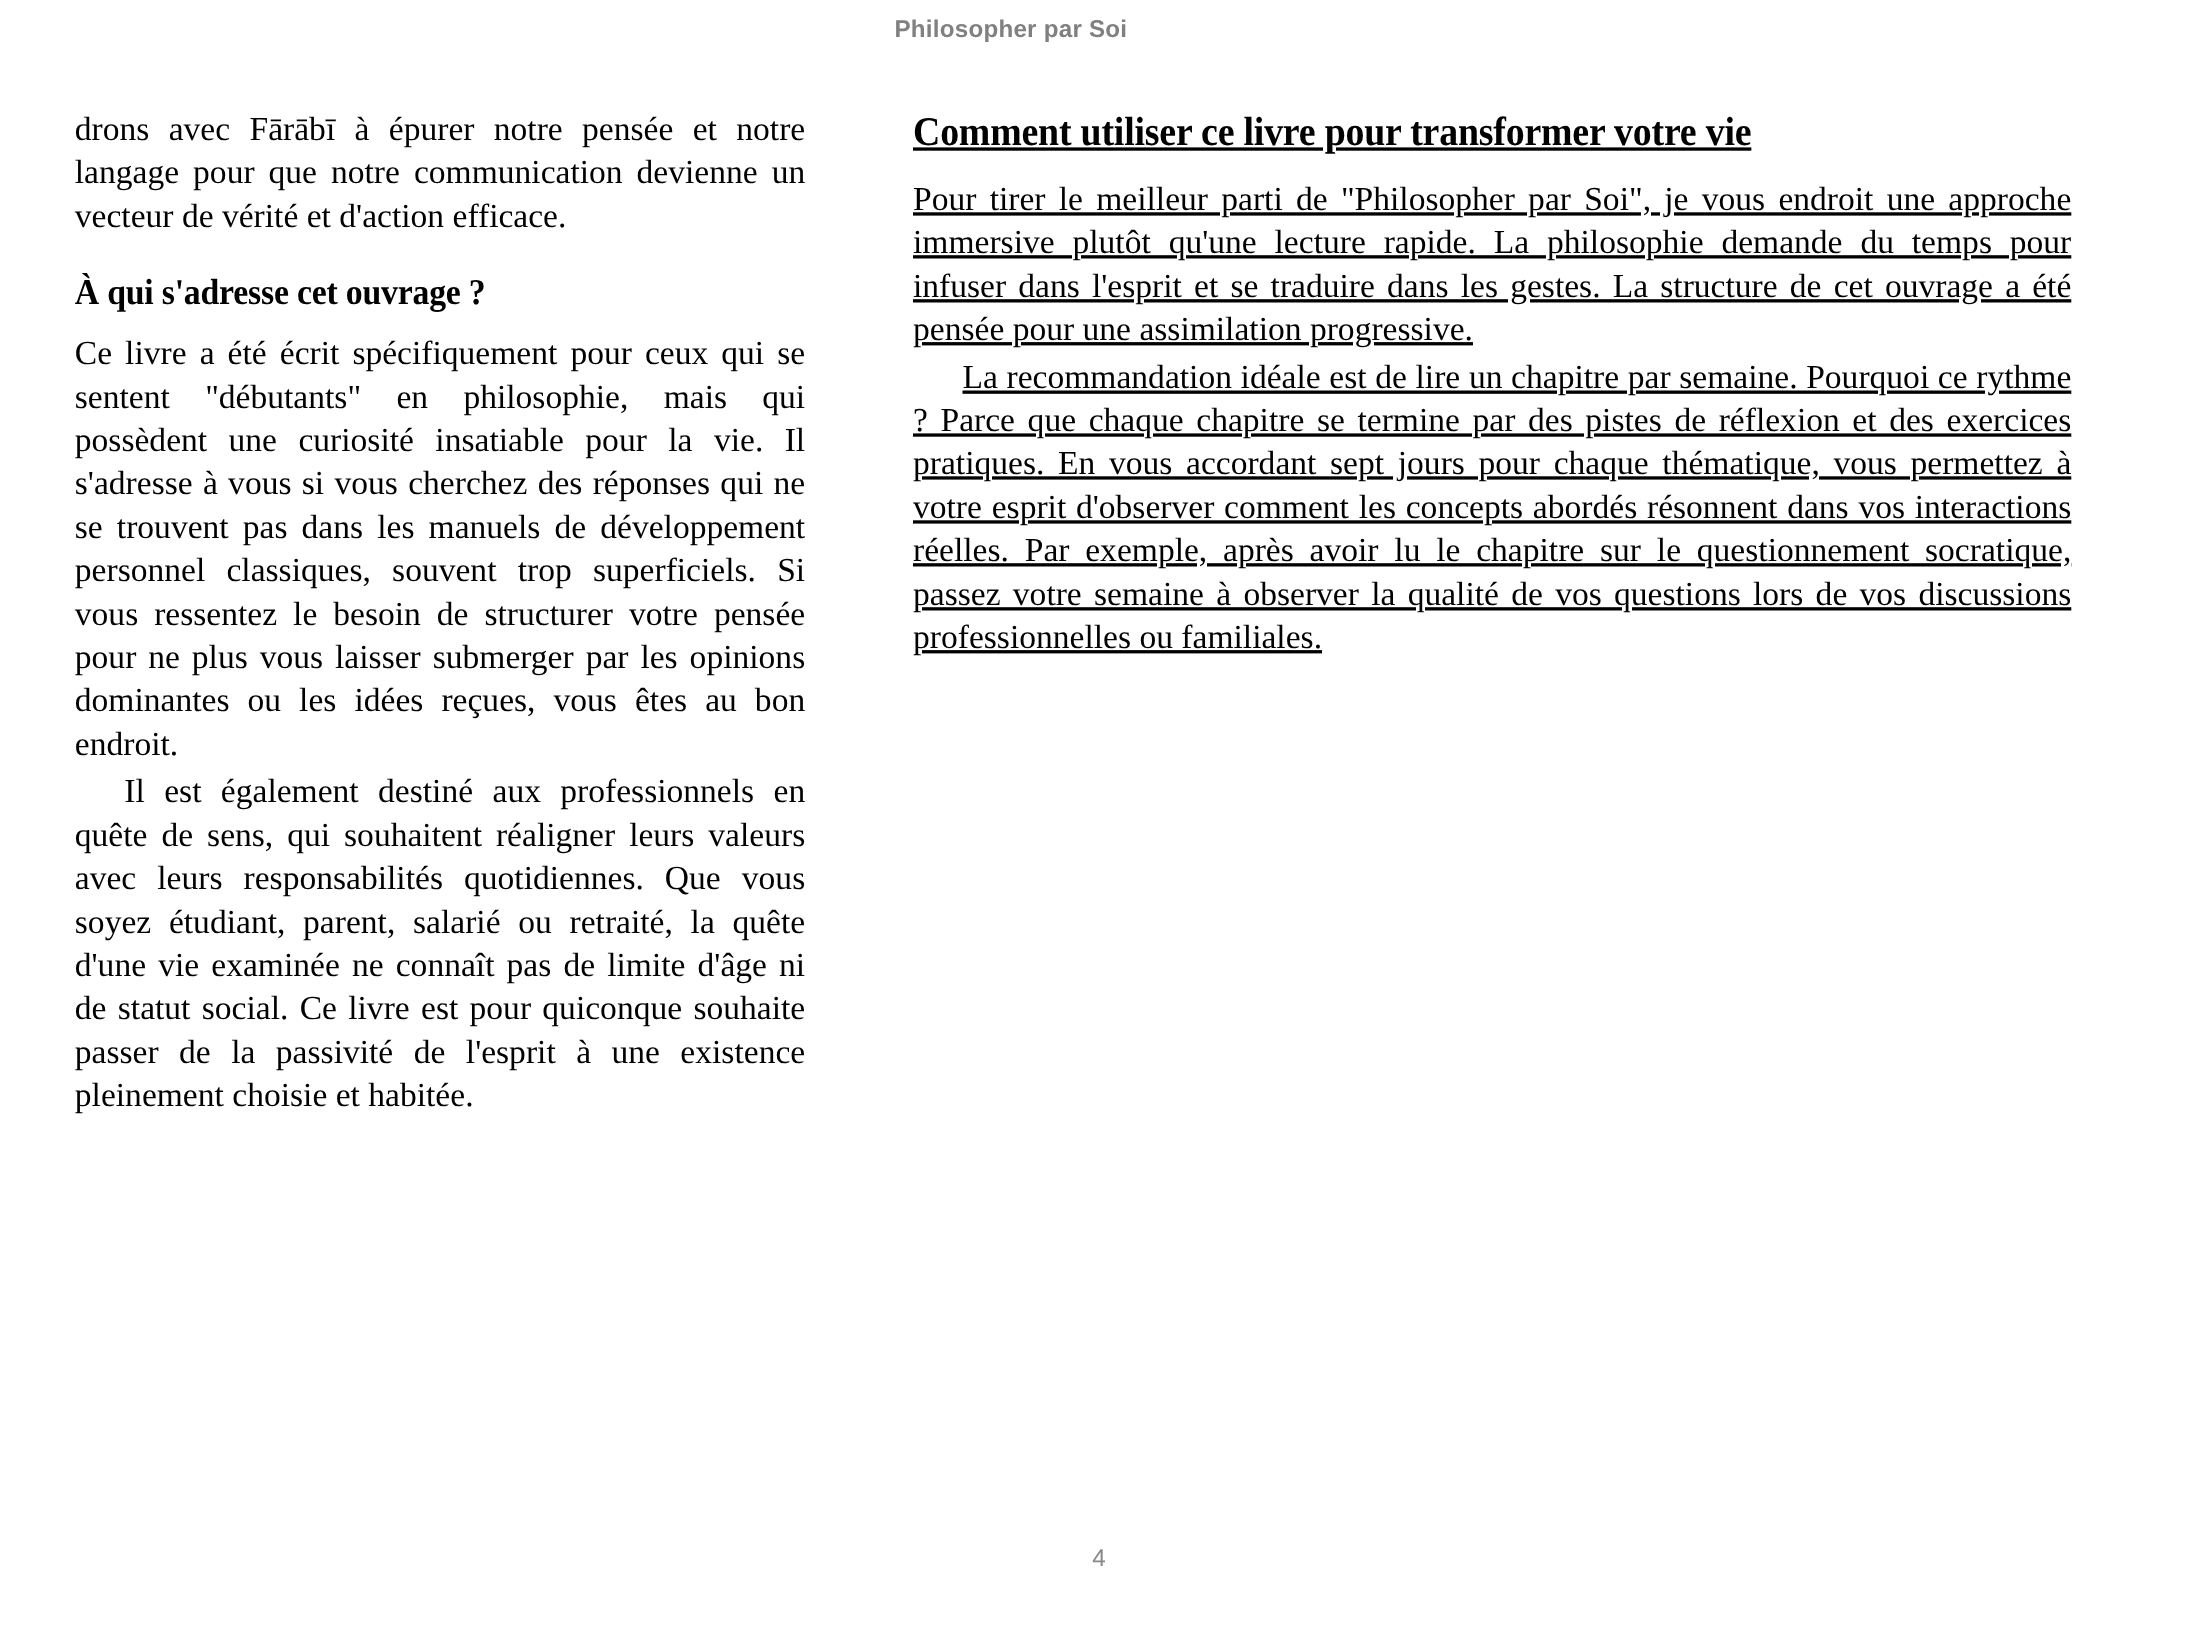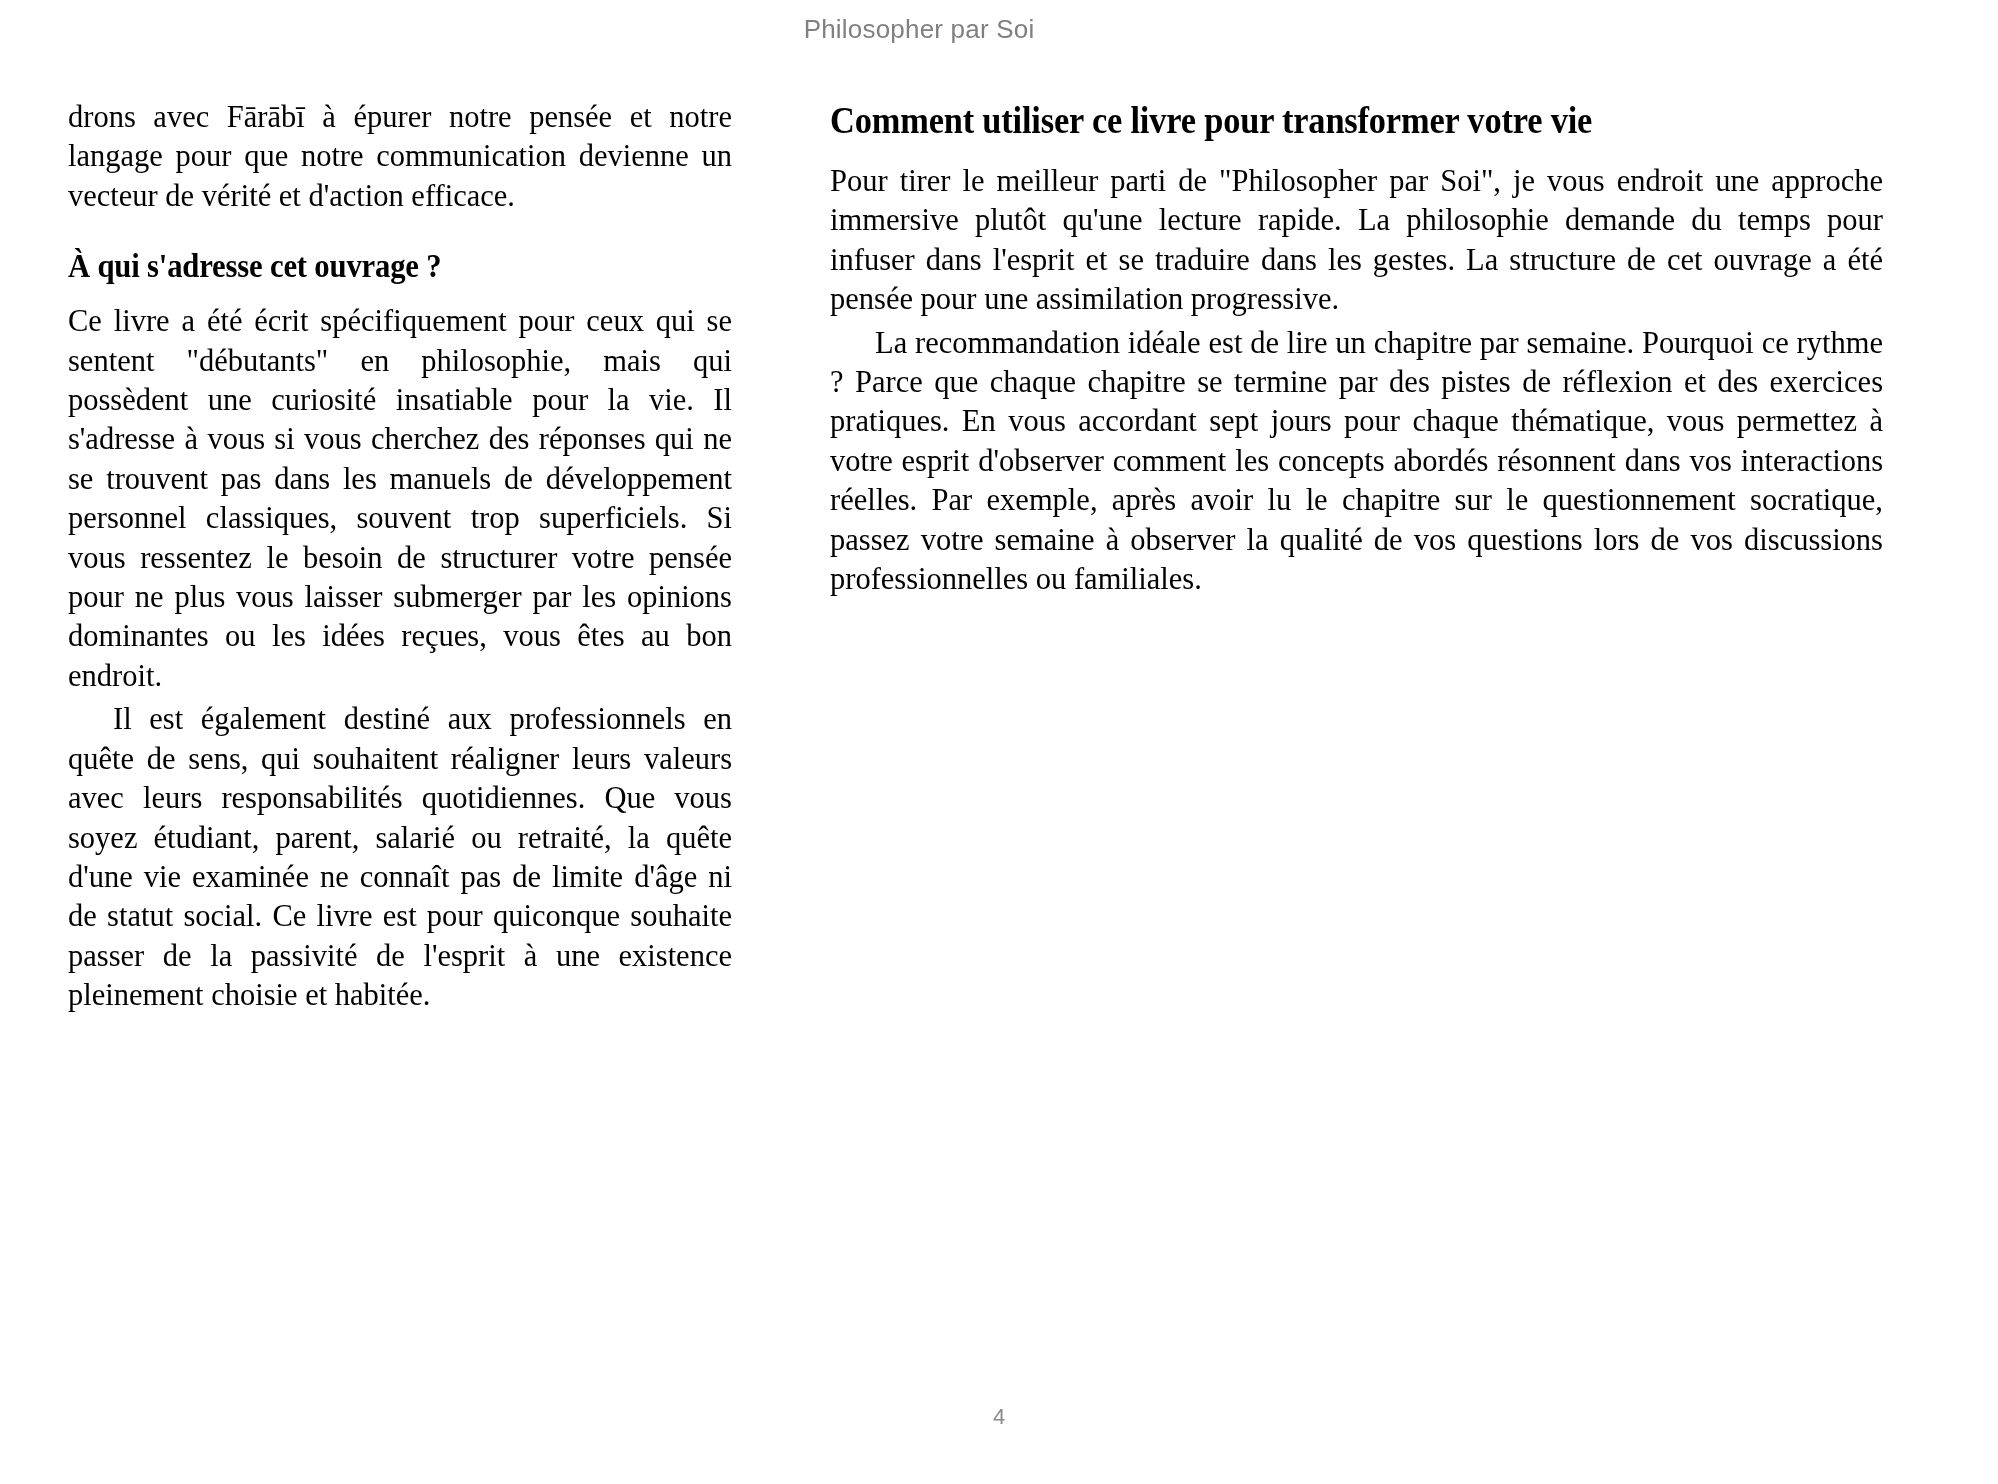--- a/index.html
+++ b/index.html
@@ -23,22 +23,22 @@
   }
 
   
   .running-head {
     position: absolute;
     top: 14px;
     left: 0;
     width: 1838px;
     text-align: center;
     font-family: "Liberation Sans", "DejaVu Sans", sans-serif;
-    font-weight: 400;
-    font-size: 26px;
+    font-weight: 700;
+    font-size: 22px;
     letter-spacing: 0.2px;
     color: #808080;
     user-select: none;
   }
 
   
   .columns {
     position: absolute;
     top: 98px;
     left: 68px;
@@ -50,20 +50,21 @@
     justify-content: center;
   }
   .col {
     width: 664px;
     flex: 0 0 664px;
     position: relative;
   }
   .col.right {
     width: 1053px;
     flex: 0 0 1053px;
+    text-decoration: underline;
   }
 
   
   p.body {
     margin: 0;
     font-size: 30.5px;
     line-height: 39.4px;
     text-align: justify;
     text-justify: inter-word;
     color: #000000;

